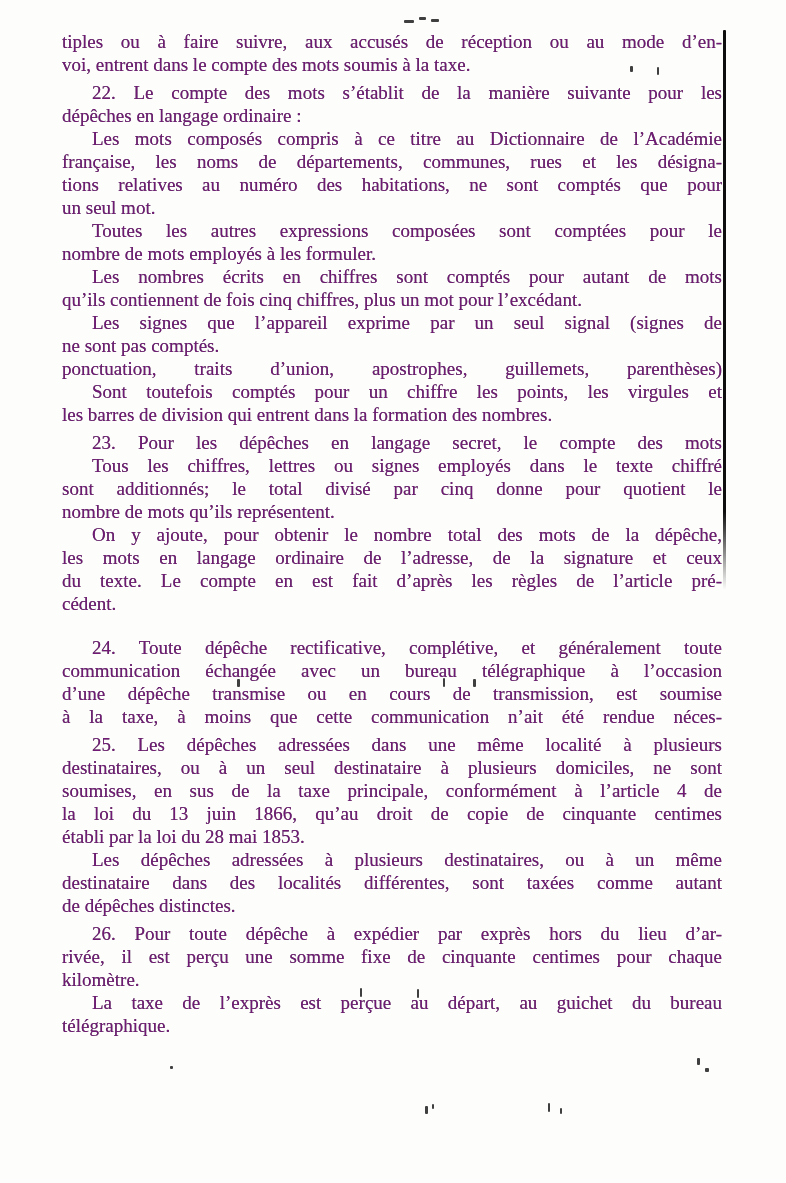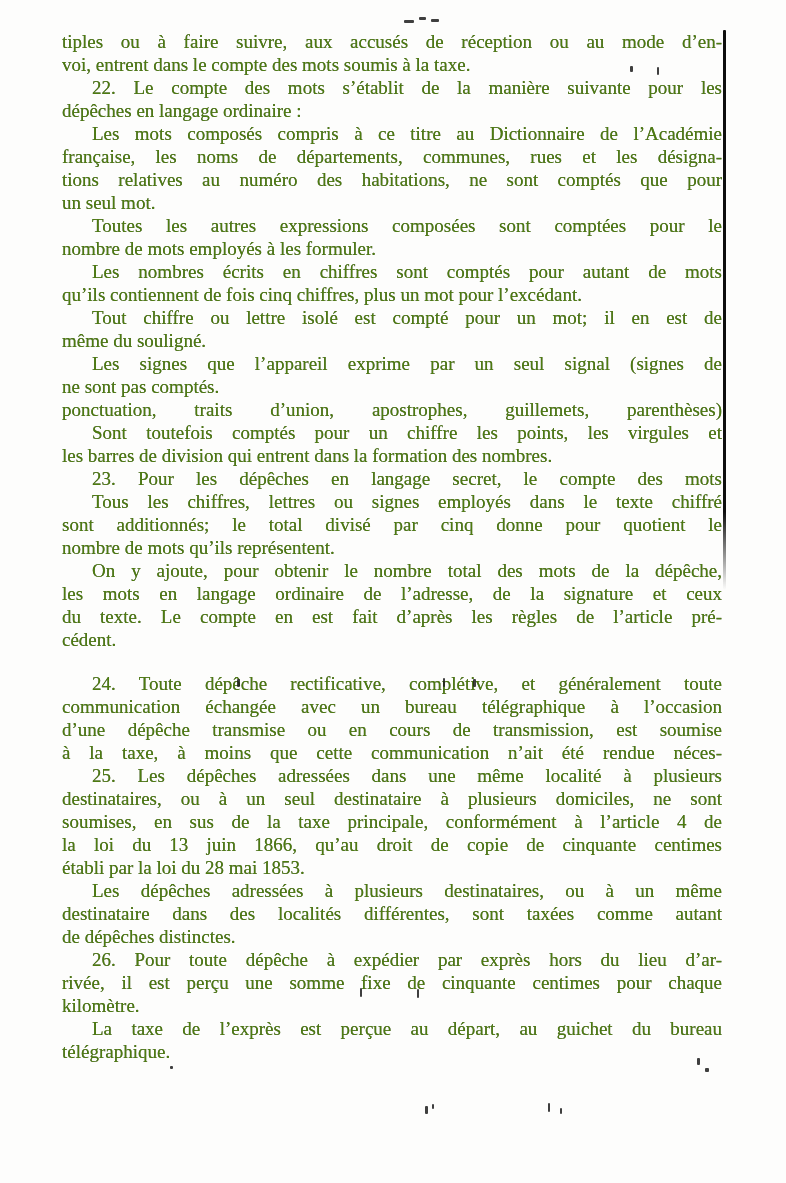--- a/index.html
+++ b/index.html
@@ -10,27 +10,27 @@
     overflow: hidden;
     font-family: "Liberation Serif", "DejaVu Serif", serif;
   }
   .page {
     position: absolute; inset: 0;
     background: #fdfdfc;
   }
   .text-block {
     position: absolute;
     left: 62px; top: 30px; width: 660px;
-    color: #4d7c0f;
+    color: #701a75;
     font-size: 19px;
     line-height: 23px;
     text-shadow: 0 0 0.55px rgba(20,20,20,0.65);
   }
   .para { margin: 0; }
-  .para.article { }
+  .para.article { margin-top: 5px; }
   .line {
     text-align: justify;
     text-align-last: justify;
     white-space: normal;
   }
   .line.last { text-align-last: left; }
   .line.first { text-indent: 30px; }
   .para.continuation .line.first { text-indent: 0; }
   .edge-rule {
     position: absolute;
@@ -70,24 +70,20 @@
         <div class="line">tions relatives au numéro des habitations, ne sont comptés que pour</div>
         <div class="line last">un seul mot.</div>
       </div>
       <div class="para body">
         <div class="line first">Toutes les autres expressions composées sont comptées pour le</div>
         <div class="line last">nombre de mots employés à les formuler.</div>
       </div>
       <div class="para body">
         <div class="line first">Les nombres écrits en chiffres sont comptés pour autant de mots</div>
         <div class="line last">qu’ils contiennent de fois cinq chiffres, plus un mot pour l’excédant.</div>
-      </div>
-      <div class="para body">
-        <div class="line first">Tout chiffre ou lettre isolé est compté pour un mot; il en est de</div>
-        <div class="line last">même du souligné.</div>
       </div>
       <div class="para body">
         <div class="line first">Les signes que l’appareil exprime par un seul signal (signes de</div>
         <div class="line last">ne sont pas comptés.</div>
         <div class="line">ponctuation, traits d’union, apostrophes, guillemets, parenthèses)</div>
       </div>
       <div class="para body">
         <div class="line first">Sont toutefois comptés pour un chiffre les points, les virgules et</div>
         <div class="line last">les barres de division qui entrent dans la formation des nombres.</div>
       </div>

